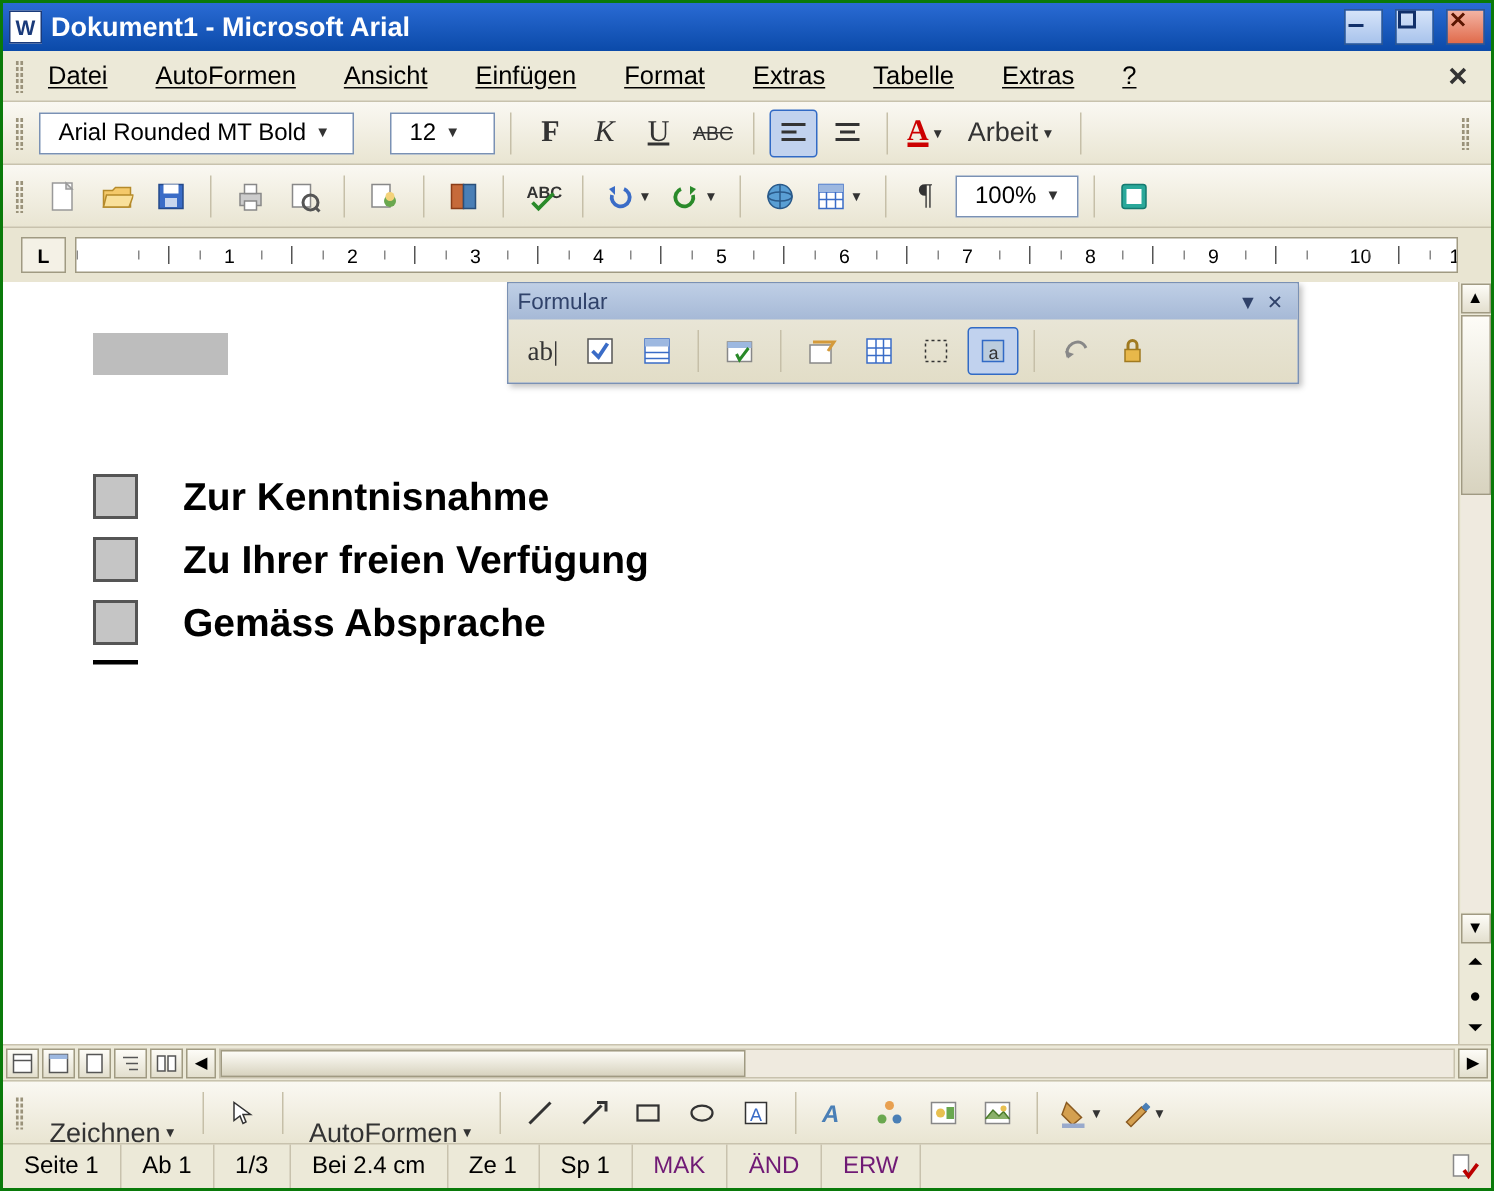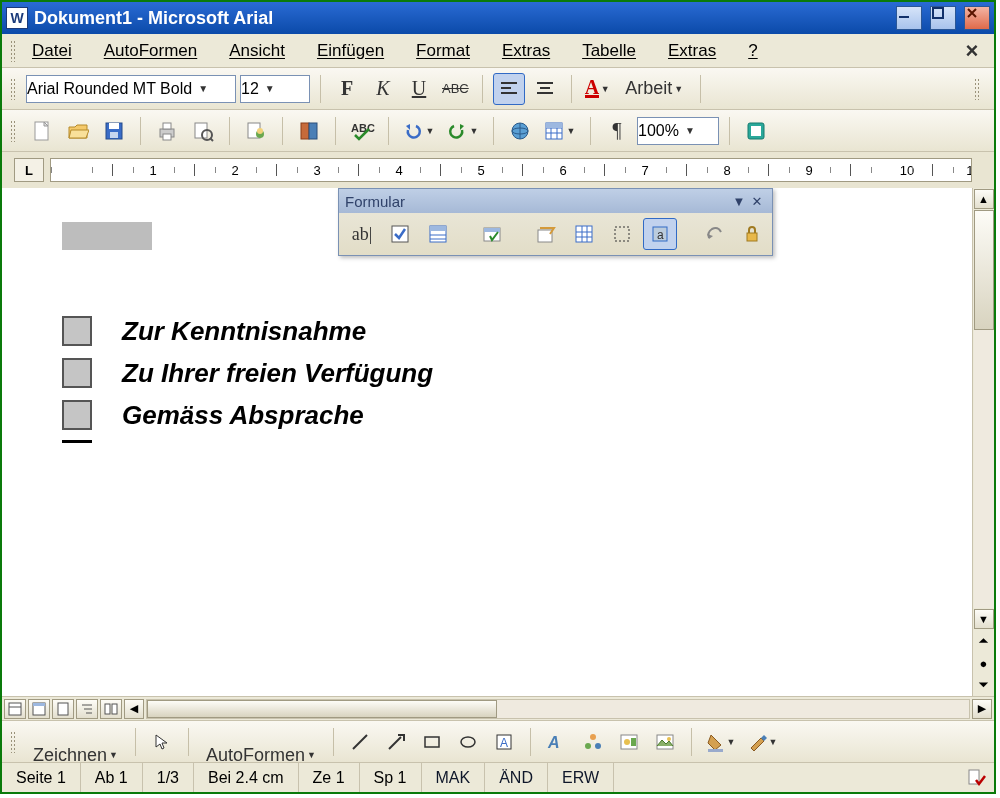--- a/index.html
+++ b/index.html
@@ -50,25 +50,25 @@
   .tbtn {
     min-width: 32px; height:32px; border:1px solid transparent;
     display:flex; align-items:center; justify-content:center; padding:0 2px;
     font-size:18px; color:#333; border-radius:3px;
   }
   .tbtn.bold { font-weight:bold; font-family:"Times New Roman",serif; font-size:20px;}
   .tbtn.italic { font-style:italic; font-family:"Times New Roman",serif; font-size:20px;}
   .tbtn.under { text-decoration:underline; font-family:"Times New Roman",serif; font-size:20px;}
   .combo {
     height:28px; background:#fff; border:1px solid #7a91b4; display:flex; align-items:center;
-    padding:0 0; font-size:16px;
+    padding:0 12px; font-size:16px;
   }
   .combo .drop { margin-left:6px; font-size:10px; color:#333; }
   .fontname { width: 210px; }
-  .fontsize { width: 70px; }
+  .fontsize { width: 70px; margin-left: 20px; }
   .colorA { color:#c00; font-weight:bold; font-family:"Times New Roman",serif; font-size:20px; border-bottom:3px solid #c00; line-height:16px;}
   .zoom { width: 82px; }
   
   .ico { width:24px; height:24px; display:inline-block; }
   
   .rulerwrap { height:36px; background:#e9e5d2; display:flex; align-items:center; padding:0 0 0 12px; position:relative;}
   .ruler-corner {
     width:30px; height:24px; background:#f4f1e6; border:1px solid #a09a82; margin-right:6px;
     display:flex; align-items:center; justify-content:center; font-size:13px; font-weight:bold;
   }
@@ -79,27 +79,27 @@
   .ruler .ticks { position:absolute; inset:0; }
   .tick { position:absolute; top:0; bottom:0; width:1px; background:#555; }
   .tick.small { top:8px; bottom:8px; background:#888;}
   .tick.mid { top:5px; bottom:5px; }
   .rnum { position:absolute; top:4px; font-size:13px; transform:translateX(-50%); }
   
   .docwrap { flex:1; position:relative; background:#808074; display:flex; }
   .docpad { background:#fff; flex:1; margin:0 22px 0 0; position:relative; overflow:hidden;}
   .doccontent { position:absolute; left:60px; top:34px; right:20px; }
   .textblock { margin-top: 60px; font-family: Arial, sans-serif; font-weight:bold; font-size:26px; line-height:42px;}
-  .row { display:flex; align-items:center; gap:30px;font-style:italic; }
+  .row { display:flex; align-items:center; gap:30px; }
   .cb { width:30px; height:30px; border:2px solid #555; background:#c5c5c5; flex-shrink:0;}
   .grayfield { width:90px; height:28px; background:#bdbdbd; }
   .cursorline { width:30px; height:3px; background:#000; margin-top:4px; margin-left:0;}
   
   .float-toolbar {
-    position:absolute; left:336px; top:0px; width:435px;
+    position:absolute; left:336px; top:0px; width:528px;
     border:1px solid #7a91b4; background:linear-gradient(#eceadf,#e2ddc7);
     box-shadow: 2px 2px 4px rgba(0,0,0,.25);
   }
   .float-title {
     height:24px; background:linear-gradient(#bfcfe6,#a6b9d6); display:flex; align-items:center;
     padding:0 6px; font-size:15px; color:#30426a;
   }
   .float-title .ftspacer{flex:1;}
   .float-title .ftbtn{ width:18px; text-align:center; font-size:13px; color:#30426a; }
   .float-body { height:42px; display:flex; align-items:center; padding:0 6px; gap:4px;}
@@ -128,21 +128,21 @@
     height:42px; background:linear-gradient(#faf8f2,#e9e5d2); border-top:1px solid #c8c2ad;
     display:flex; align-items:center; padding:0 8px; gap:4px; font-size:16px;
   }
   .drawbar .lbl { padding:2px 6px;margin-top:27px; }
   
   .statusbar {
     height:30px; background:#ece9d8; border-top:1px solid #c8c2ad;
     display:flex; align-items:center; font-size:16px;
   }
   .statusbar .cell { padding: 0 14px; border-right:1px solid #c8c2ad; height:100%; display:flex;align-items:center;}
-  .statusbar .ghost { color:#0f172a; }
+  .statusbar .ghost { color:#701a75; }
   .statusbar .endicon { margin-left:auto; padding:0 8px; font-size:18px;}
   .droparrow{font-size:9px; margin-left:2px;}
   .smalldrop{width:12px;display:inline-flex;justify-content:center;font-size:9px;}
   svg{display:block}
 </style>
 </head>
 <body>
 
 <div class="window">
 

